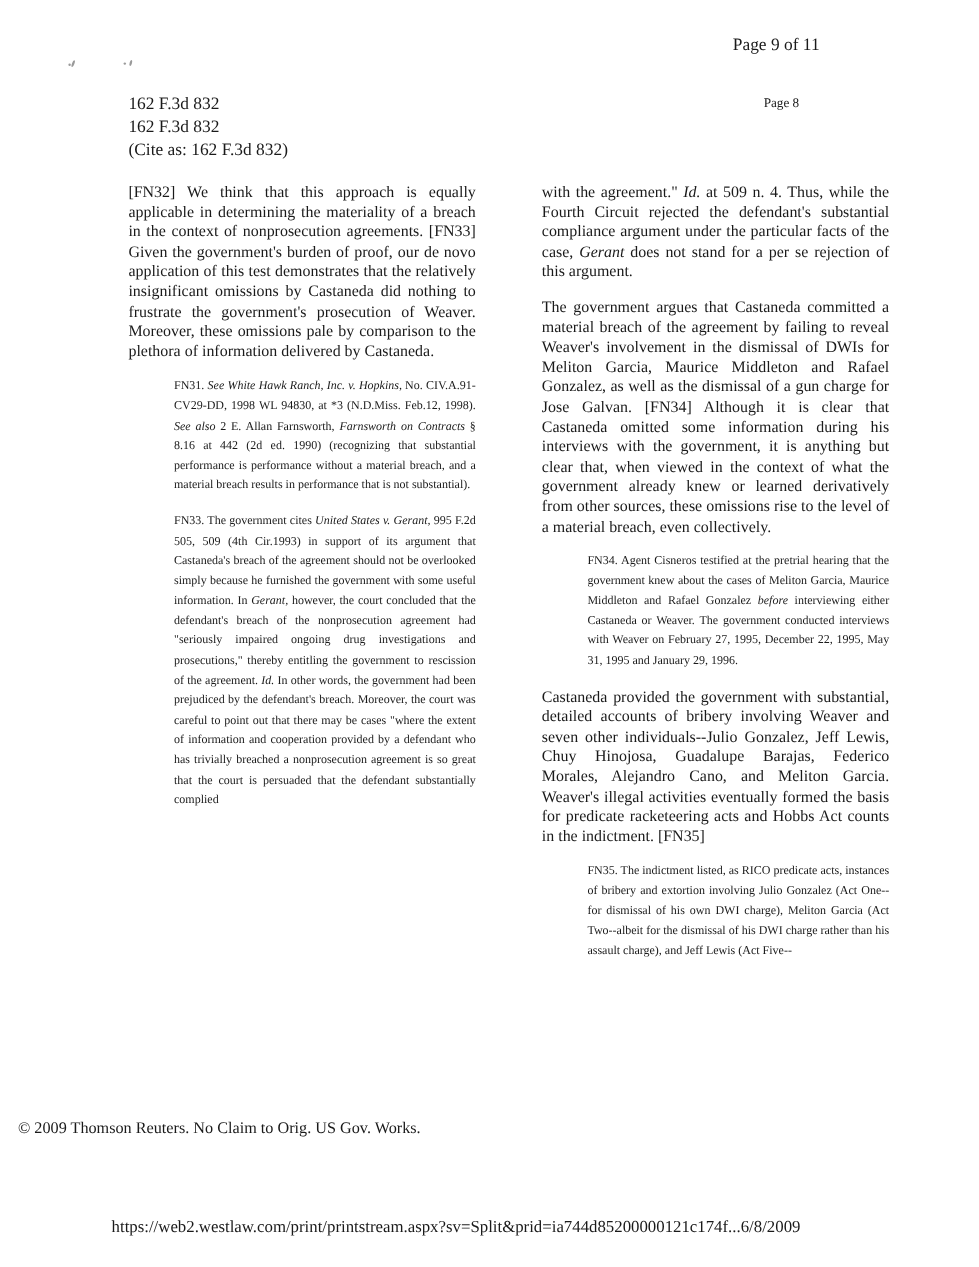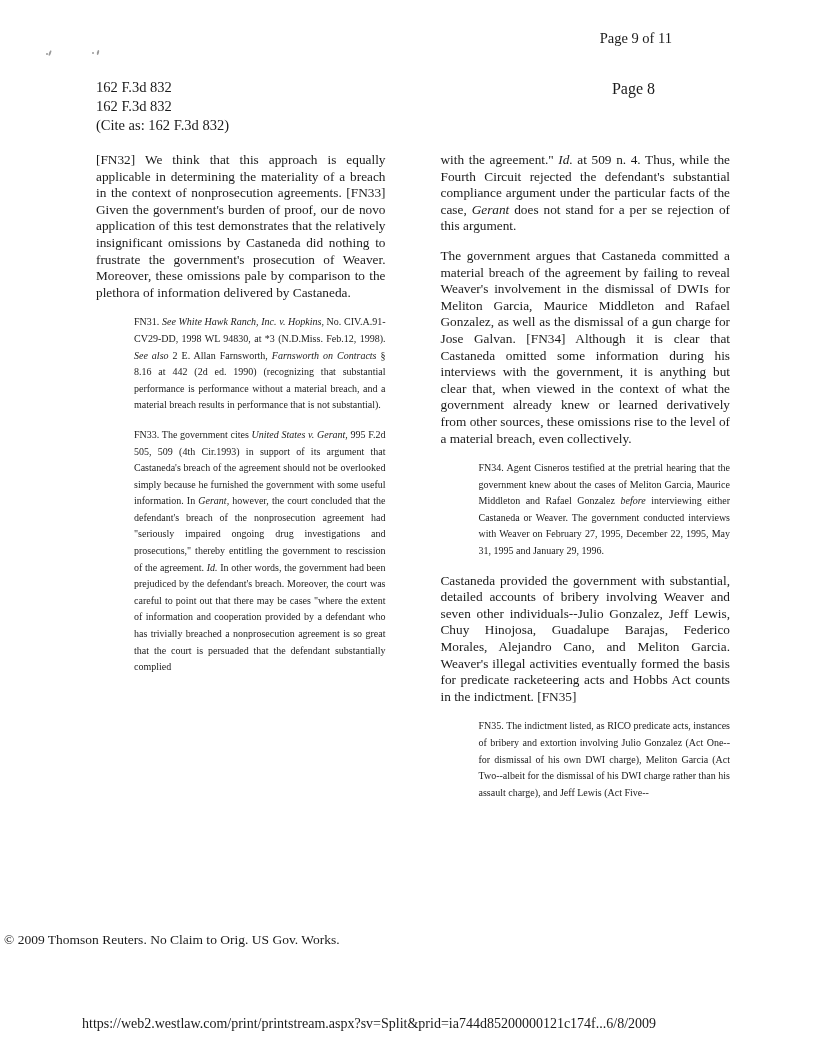--- a/index.html
+++ b/index.html
@@ -10,21 +10,21 @@
     width: 816px;
     height: 1056px;
     background: #ffffff;
     font-family: "Liberation Serif", serif;
     color: #1a1a1a;
     position: relative;
     overflow: hidden;
   }
   .page {
     position: absolute;
-    top: 0; left: 4px;
+    top: 0; left: 15px;
     width: 756px;
     height: 1056px;
   }
   .page-header {
     position: absolute;
     top: 30px;
     right: 88px;
     font-size: 14.5px;
     color: #1a1a1a;
   }
@@ -51,21 +51,21 @@
     left: 92px;
     font-size: 14.5px;
     line-height: 19px;
   }
   .cite-block .bold { font-weight: normal; }
 
   .page-num-right {
     position: absolute;
     top: 80px;
     right: 105px;
-    font-size: 16px;
+    font-size: 11px;
   }
 
   .columns {
     position: absolute;
     top: 152px;
     left: 92px;
     width: 634px;
     display: flex;
     gap: 55px;
   }

